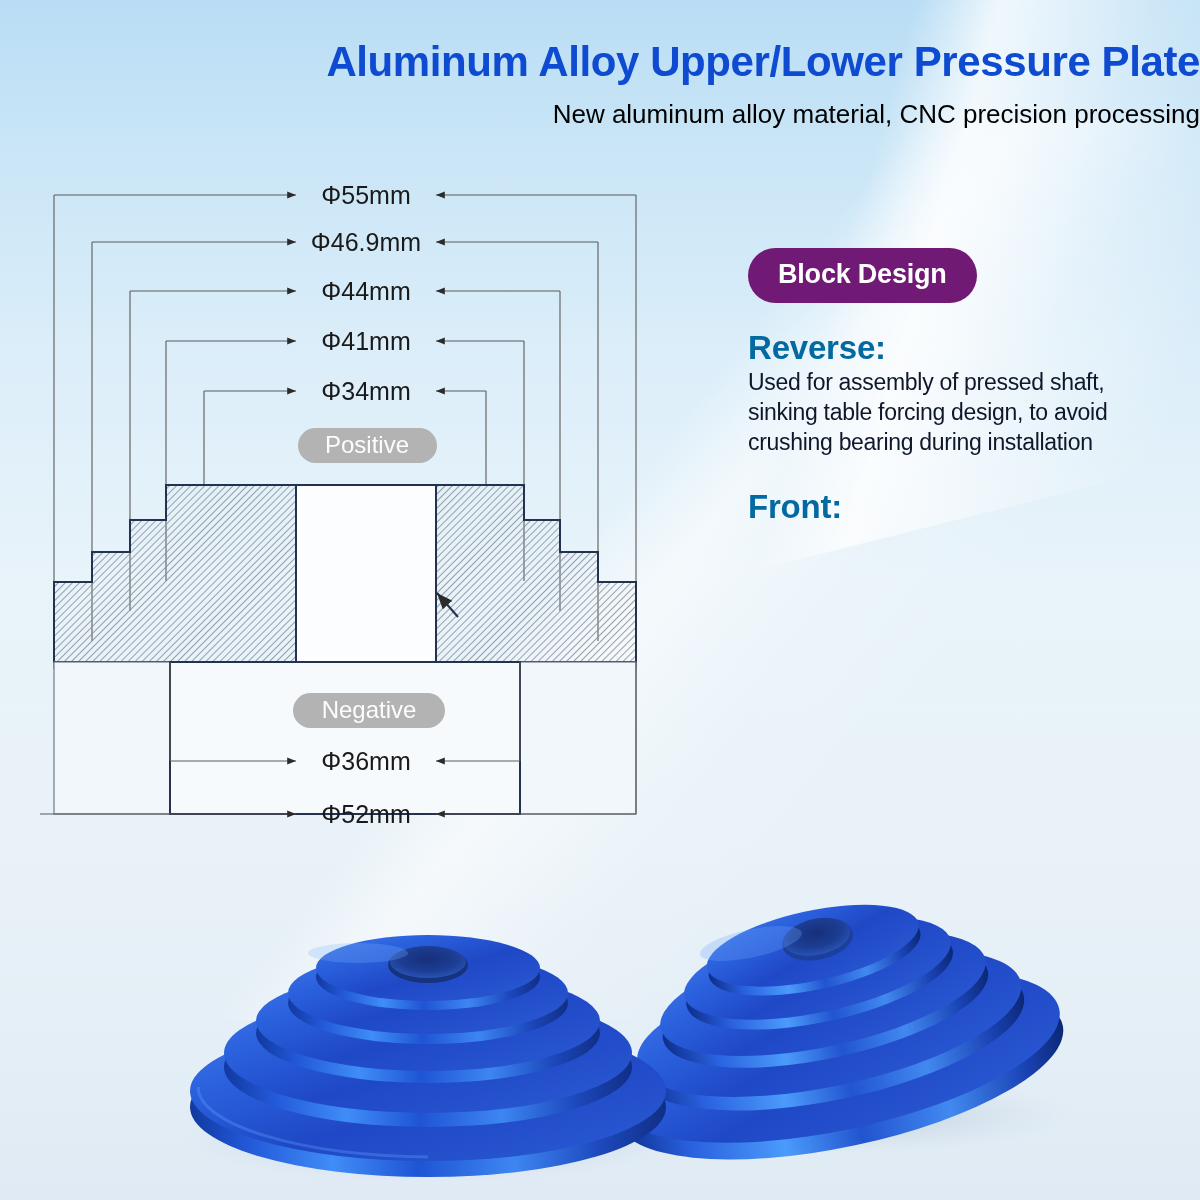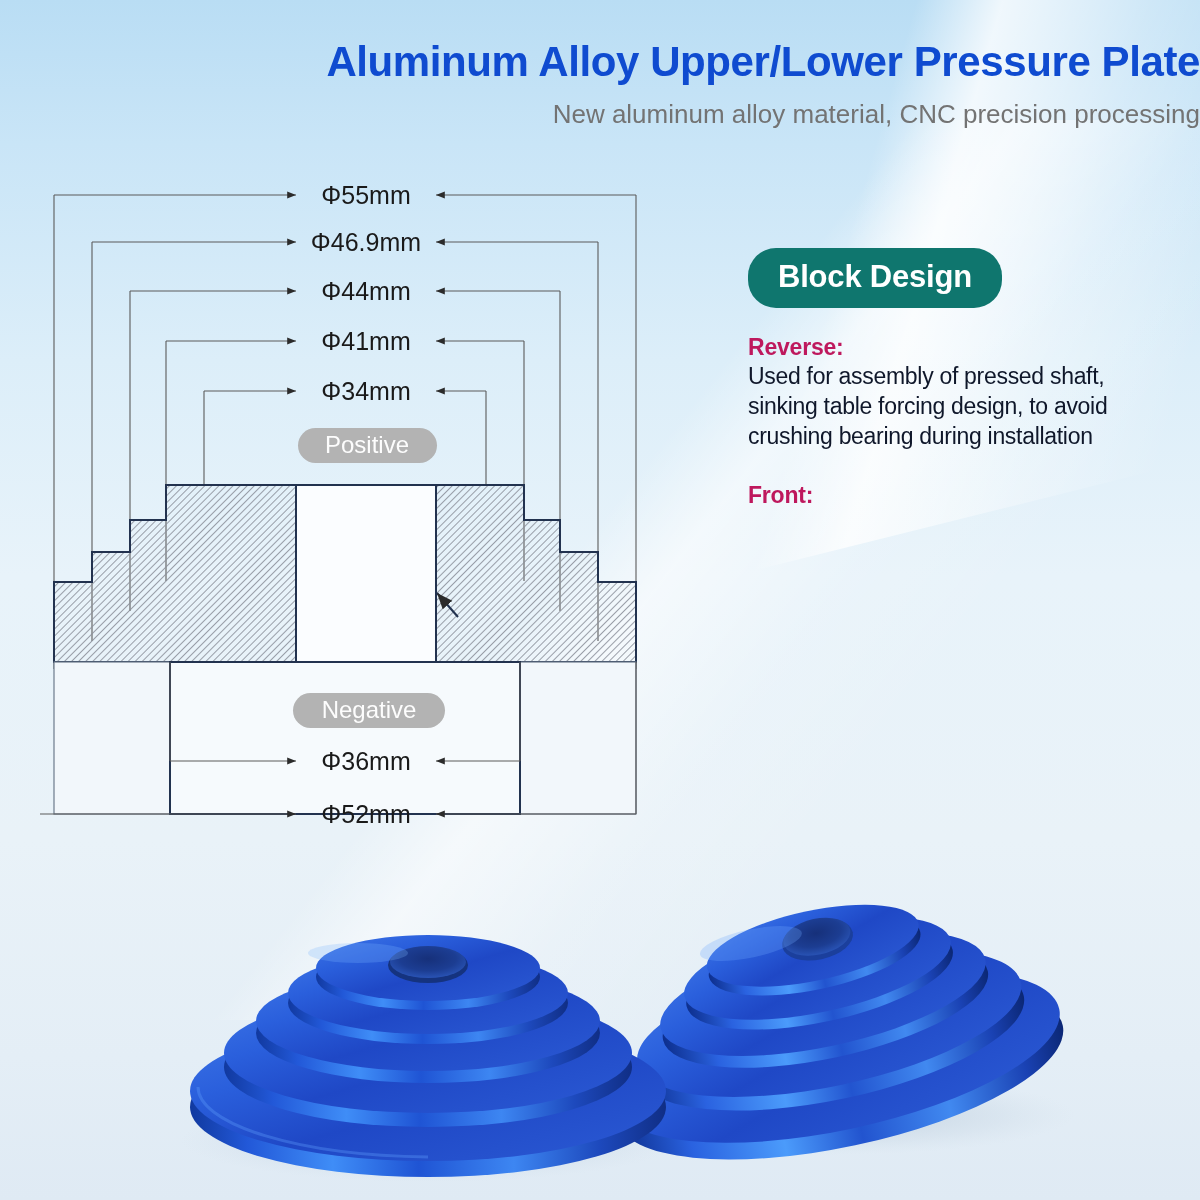--- a/index.html
+++ b/index.html
@@ -35,38 +35,38 @@
 
   
   .header { position:absolute; top:0; left:0; width:1200px; text-align:right; }
   .title {
     margin-top:38px;
     font-size:42px; font-weight:bold; color:#0f4bd0;
     letter-spacing:-.4px;
   }
   .subtitle {
     margin-top:13px;
-    font-size:26px; color:#737373; font-weight:400;
+    font-size:26px; color:#000000; font-weight:400;
   }
 
   
   .drawing { position:absolute; left:40px; top:169px; width:650px; height:680px; }
   .drawing svg { display:block; }
 
   
   .panel { position:absolute; left:748px; top:248px; width:430px; }
   .badge {
-    display:inline-block; background:#0f766e; color:#fff;
-    font-size:31px; font-weight:bold;
+    display:inline-block; background:#701a75; color:#fff;
+    font-size:27px; font-weight:bold;
     padding:11px 30px 13px; border-radius:28px;
     letter-spacing:-.2px;
   }
   .sec { margin-top:26px; }
   .sec-head {
-    font-size:23px; font-weight:bold; color:#be185d;
+    font-size:33px; font-weight:bold; color:#0369a1;
     letter-spacing:-.2px; margin-bottom:1px;
   }
   .sec-body {
     font-size:23px; color:#0f172a; line-height:1.30;
     letter-spacing:-.3px;
   }
   .sec.front { margin-top:30px; }
 
   
   .photos { position:absolute; left:0; top:820px; width:1200px; height:380px; }

